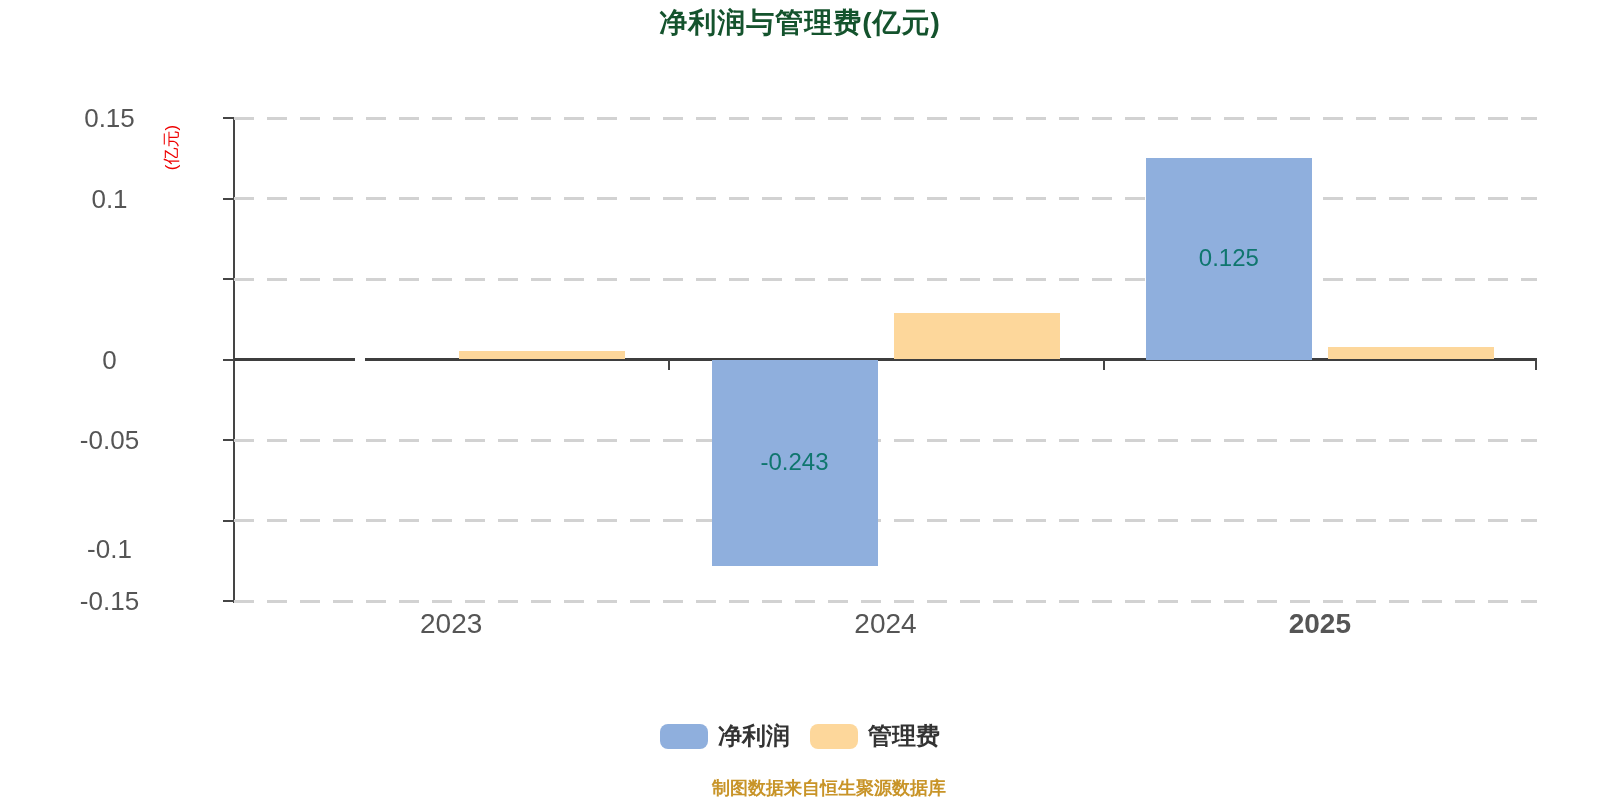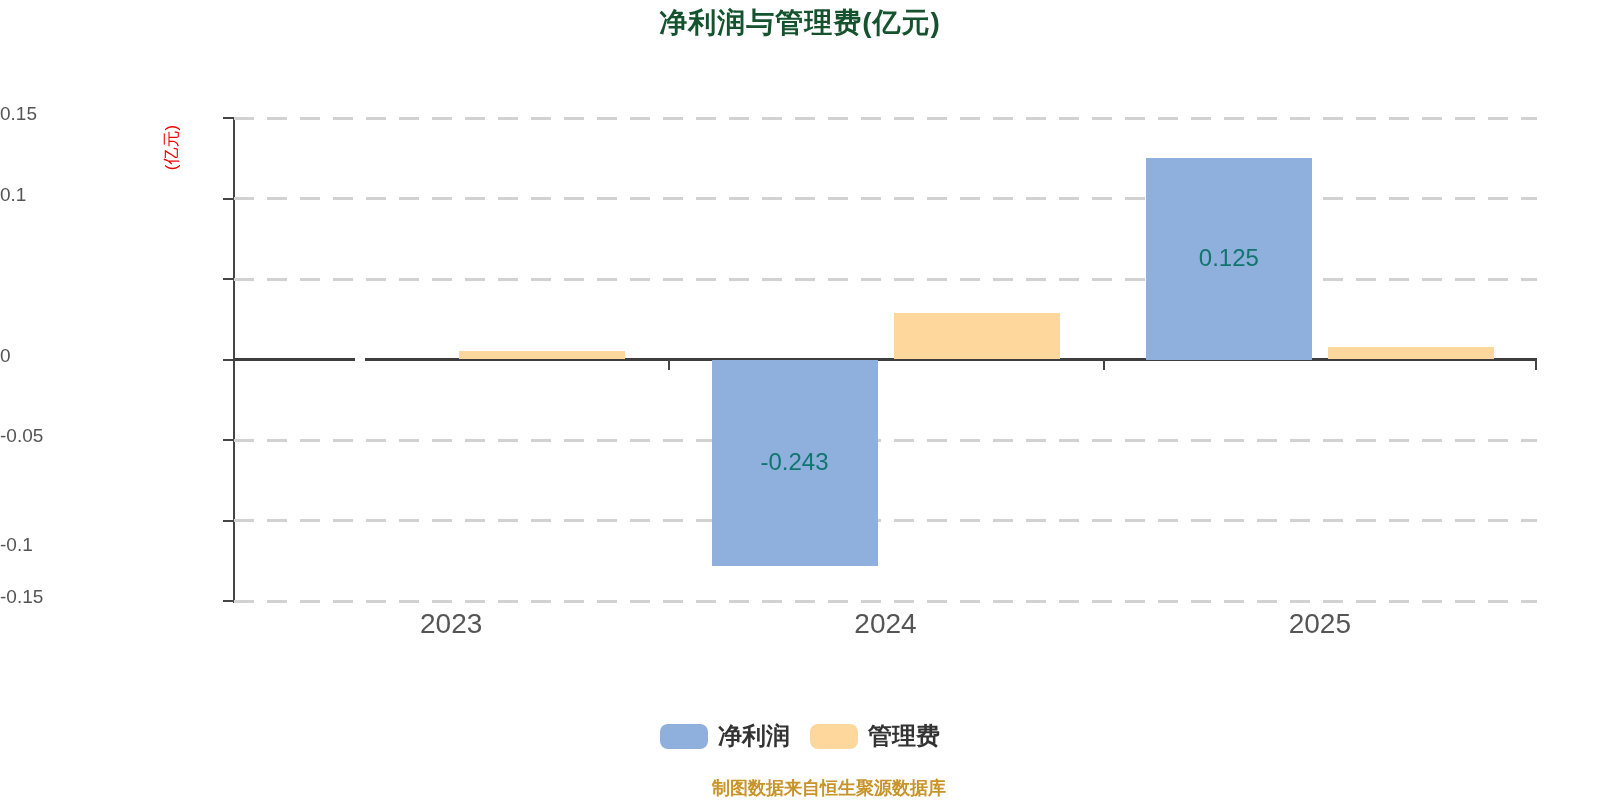--- a/index.html
+++ b/index.html
@@ -53,22 +53,22 @@
     position:absolute;
   }
   .bar-label{
     position:absolute;width:166px;text-align:center;
     font-size:24px;color:#0f766e;
   }
   .y-labels{
     position:absolute;left:0;top:118px;width:219px;height:483px;
   }
   .y-tick-label{
-    position:absolute;right:0;width:219px;text-align:left;
-    font-size:19px;color:#555555;
+    position:absolute;right:0;width:219px;text-align:center;
+    font-size:26px;color:#555555;
   }
   .x-labels{
     position:absolute;left:234px;top:606px;width:1303px;height:36px;
   }
   .x-tick-label{
     position:absolute;width:160px;text-align:center;
     font-size:28px;color:#555555;
   }
   .legend{
     position:absolute;left:0;top:720px;width:1600px;
@@ -132,21 +132,21 @@
       <div class="bar" style="left: 911.833px; width: 166px; top: 40.25px; height: 201.25px; background: rgb(143, 175, 221);"></div>
       <div class="bar-label" style="left: 911.833px; top: 125.875px;">0.125</div>
       <div class="bar" style="left: 225.167px; width: 166px; top: 233.45px; height: 8.05px; background: rgb(253, 215, 155);"></div>
       <div class="bar" style="left: 659.5px; width: 166px; top: 194.81px; height: 46.69px; background: rgb(253, 215, 155);"></div>
       <div class="bar" style="left: 1093.83px; width: 166px; top: 228.62px; height: 12.88px; background: rgb(253, 215, 155);"></div>
     </div>
 
   <div class="x-labels">
       <div class="x-tick-label" style="left: 137.167px; top: 2px;">2023</div>
       <div class="x-tick-label" style="left: 571.5px; top: 2px;">2024</div>
-      <div class="x-tick-label" style="left: 1005.83px; top: 2px;">2025</div>
+      <div class="x-tick-label" style="left: 1005.83px; top: 2px; font-weight: bold;">2025</div>
     </div>
 
   <div class="legend">
       <div class="legend-item">
         <div class="legend-swatch" style="background: rgb(143, 175, 221);"></div>
         <div class="legend-label">净利润</div>
       </div>
       <div class="legend-item">
         <div class="legend-swatch" style="background: rgb(253, 215, 155);"></div>
         <div class="legend-label">管理费</div>

